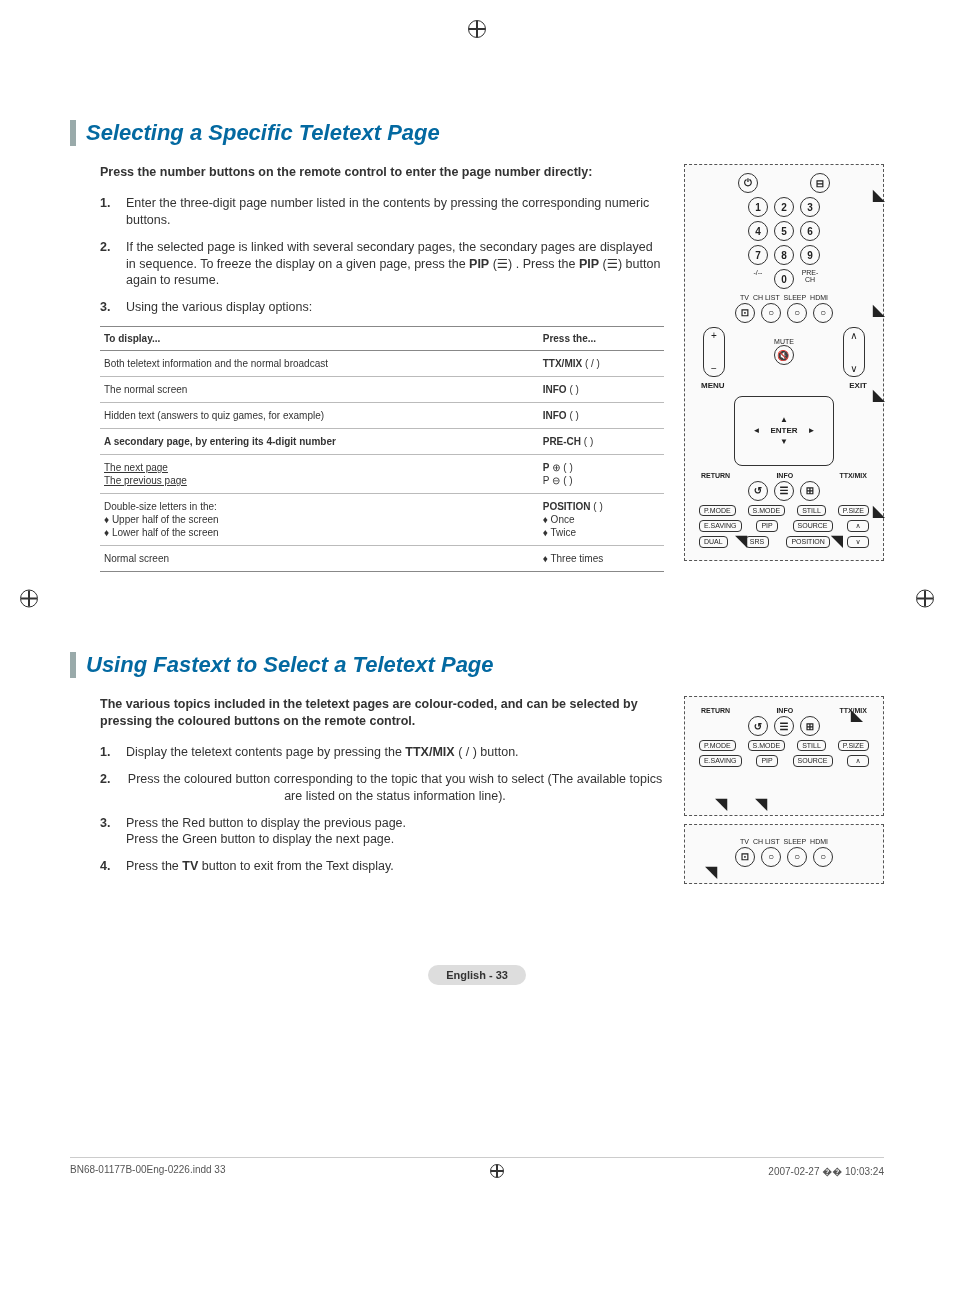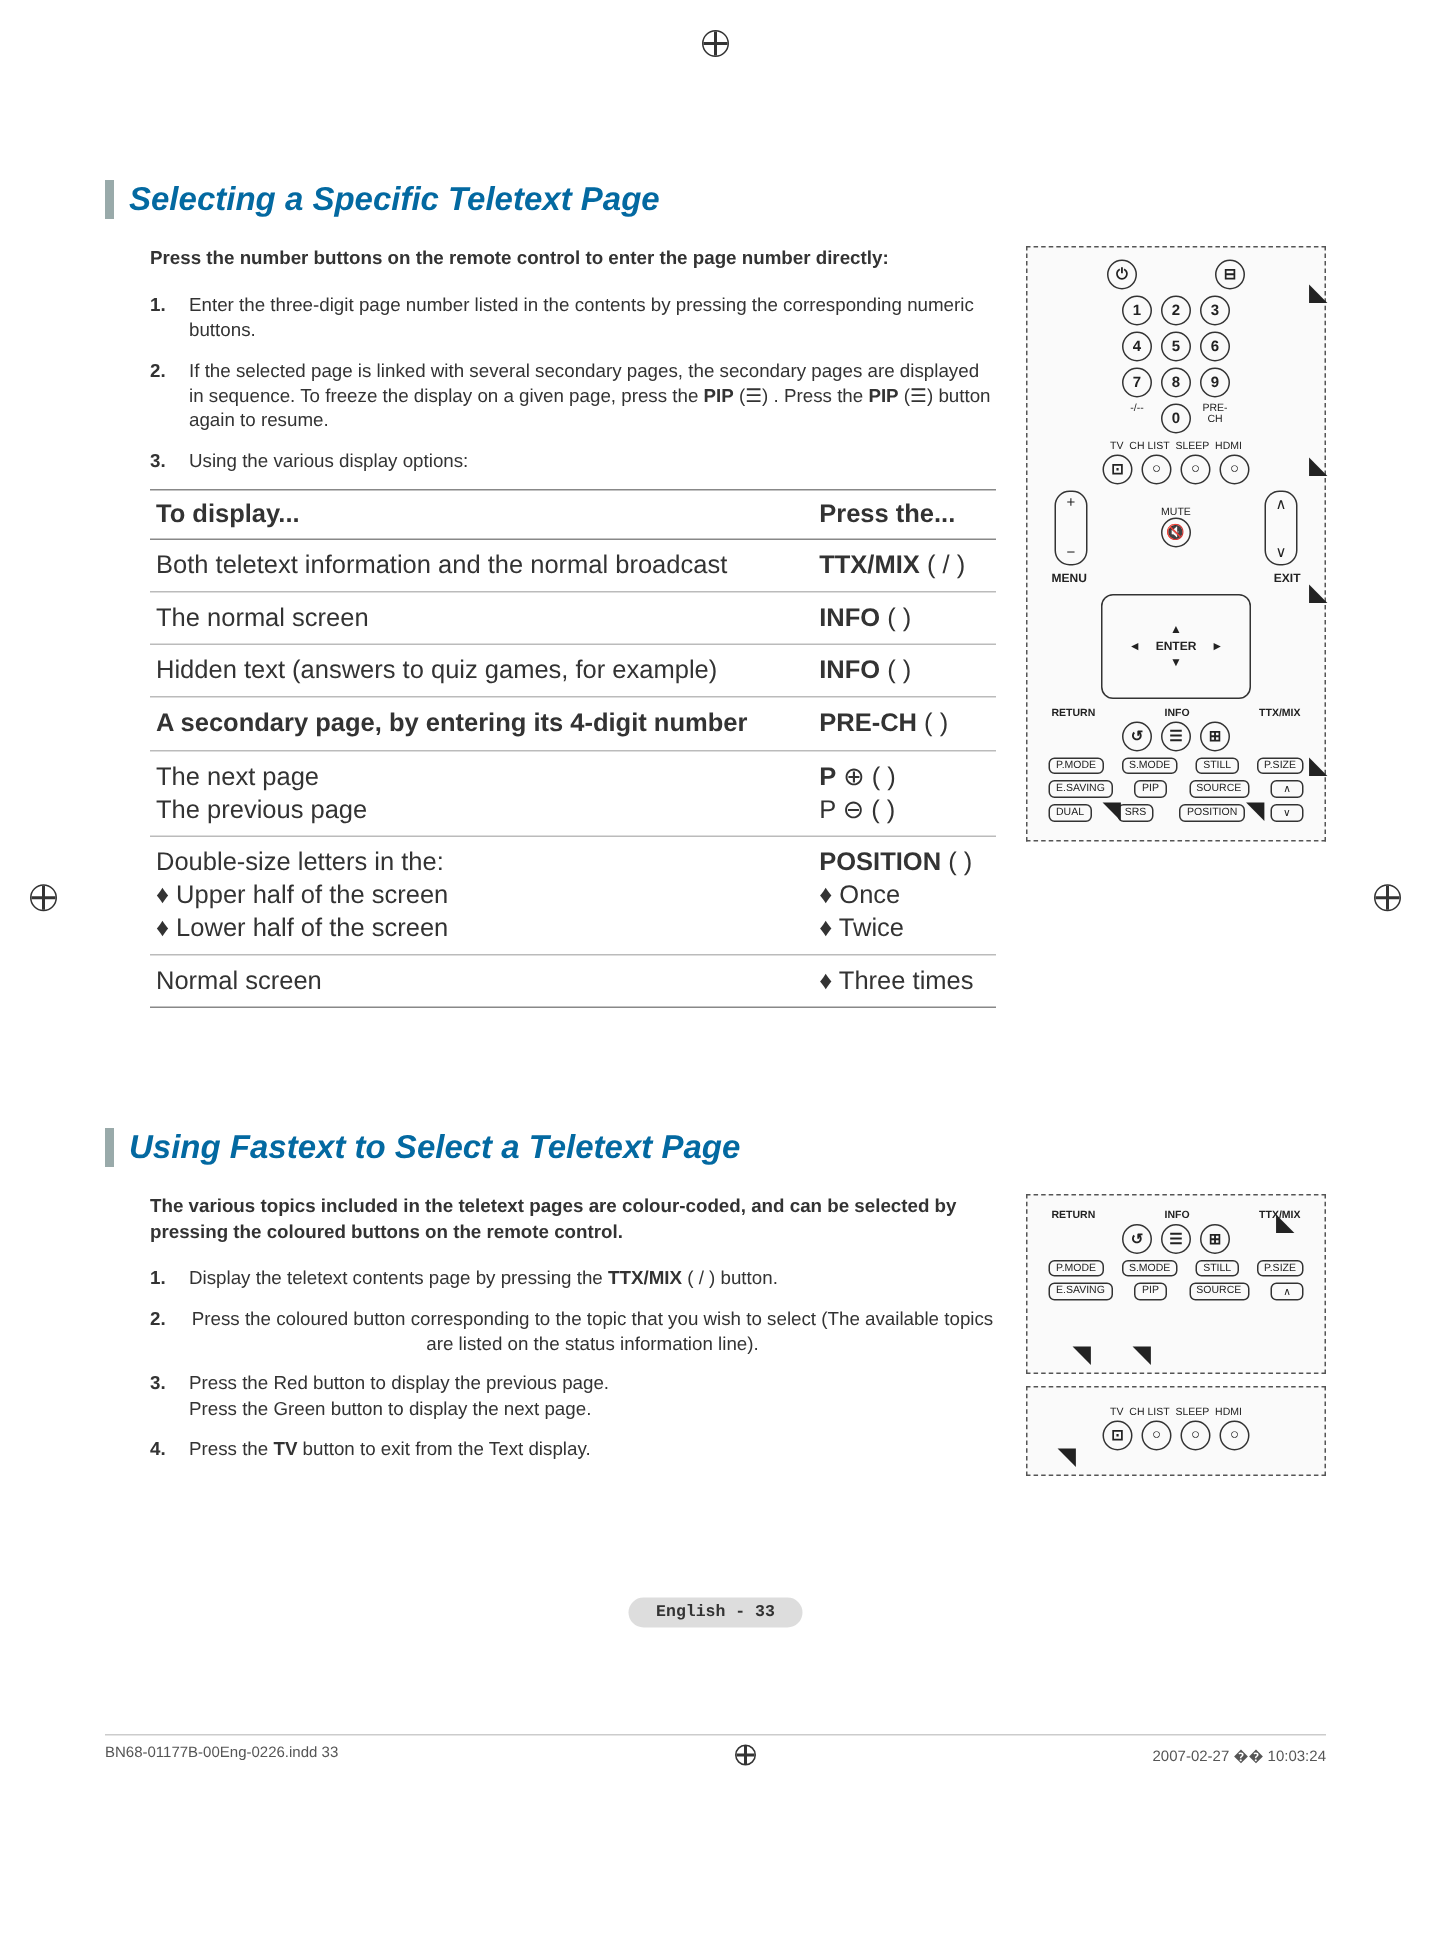--- a/index.html
+++ b/index.html
@@ -17,25 +17,25 @@
   .img-col { width: 200px; flex-shrink: 0; }
   .intro { font-weight: bold; margin-bottom: 14px; font-size: 12.5px; line-height: 1.35; }
   .olist { list-style: none; padding-left: 0; }
   .olist li { display: flex; margin-bottom: 10px; font-size: 12.5px; line-height: 1.35; }
   .onum { font-weight: bold; width: 26px; flex-shrink: 0; }
   .remote-box { border: 1.5px dashed #555; padding: 8px; background: #fafafa; font-size: 9px; color:#222; position: relative; min-height: 300px; }
   .remote-row { display:flex; justify-content:center; gap:6px; margin-bottom:4px; }
   .rbtn { width:20px; height:20px; border:1px solid #333; border-radius:50%; display:flex; align-items:center; justify-content:center; font-size:10px; font-weight:bold; }
   .rlbl { font-size:7px; text-align:center; }
   .remote-small { min-height:120px; }
-  .tbl { width: 100%; border-collapse: collapse; margin-top: 8px; font-size: 17px; }
+  .tbl { width: 100%; border-collapse: collapse; margin-top: 8px; font-size: 10px; }
   .tbl th { text-align:left; font-weight: bold; padding: 6px 4px; border-top:1px solid #888; border-bottom:1px solid #888; }
   .tbl td { padding: 6px 4px; vertical-align: top; line-height:1.3; border-bottom:1px solid #bbb; }
   .tbl tr:last-child td { border-bottom:1px solid #888; }
-  .footer-pill { text-align:center; margin-top:56px;font-family:Liberation Mono, monospace; }
+  .footer-pill { text-align:center; margin-top:56px; }
   .pill { display:inline-block; background:#ddd; border-radius:12px; padding:4px 18px; font-size:11px; font-weight:bold; }
   .print-line { position:absolute; bottom: 20px; left:70px; right:70px; display:flex; justify-content:space-between; font-size:10px; color:#555; border-top:0.5px solid #ccc; padding-top:6px;}
   .arrow { position:absolute; font-size:16px; }
   strong { font-weight:bold; }
   .reg-mark { width:18px; height:18px; border:1.5px solid #333; border-radius:50%; position:relative; display:inline-flex; align-items:center; justify-content:center; }
   .reg-mark:before, .reg-mark:after { content:""; position:absolute; background:#333; }
   .reg-mark:before { width:100%; height:1.5px; }
   .reg-mark:after { width:1.5px; height:100%; }
   .remote-misc { text-align:center; font-size:7px; margin-top:4px; color:#222; line-height:1.4; }
   .enter-pad { border:1.5px solid #333; border-radius:8px; width:100px; height:70px; margin: 6px auto; display:flex; align-items:center; justify-content:center; font-size:8px; font-weight:bold; flex-direction:column; gap:2px;}
@@ -93,21 +93,21 @@
               </tr>
               <tr>
                 <td style="white-space: pre-line;">Hidden text (answers to quiz games, for example)</td>
                 <td style="white-space: pre-line;"><strong>INFO</strong> (    )</td>
               </tr>
               <tr>
                 <td style="white-space: pre-line; font-weight: bold;">A secondary page, by entering its 4-digit number</td>
                 <td style="white-space: pre-line;"><strong>PRE-CH</strong> (    )</td>
               </tr>
               <tr>
-                <td style="white-space: pre-line;">The next page
+                <td style="white-space: pre-line; text-decoration: underline;">The next page
 The previous page</td>
                 <td style="white-space: pre-line;"><strong>P</strong> ⊕ (    )
 P ⊖ (    )</td>
               </tr>
               <tr>
                 <td style="white-space: pre-line;">Double-size letters in the:
 ♦ Upper half of the screen
 ♦ Lower half of the screen</td>
                 <td style="white-space: pre-line; margin-top: 20px;"><strong>POSITION</strong> (    )
 ♦ Once

